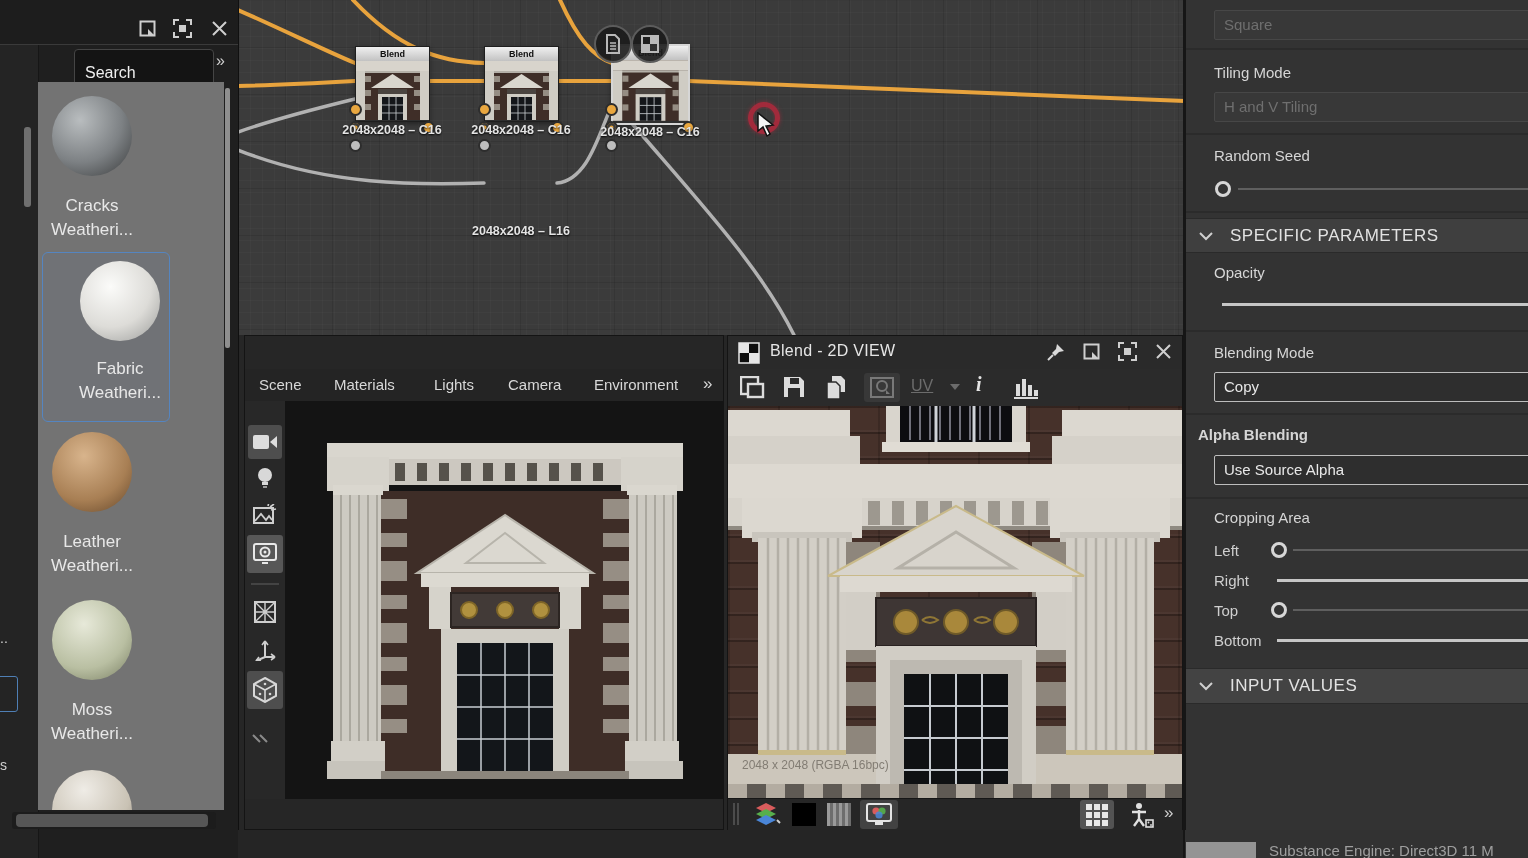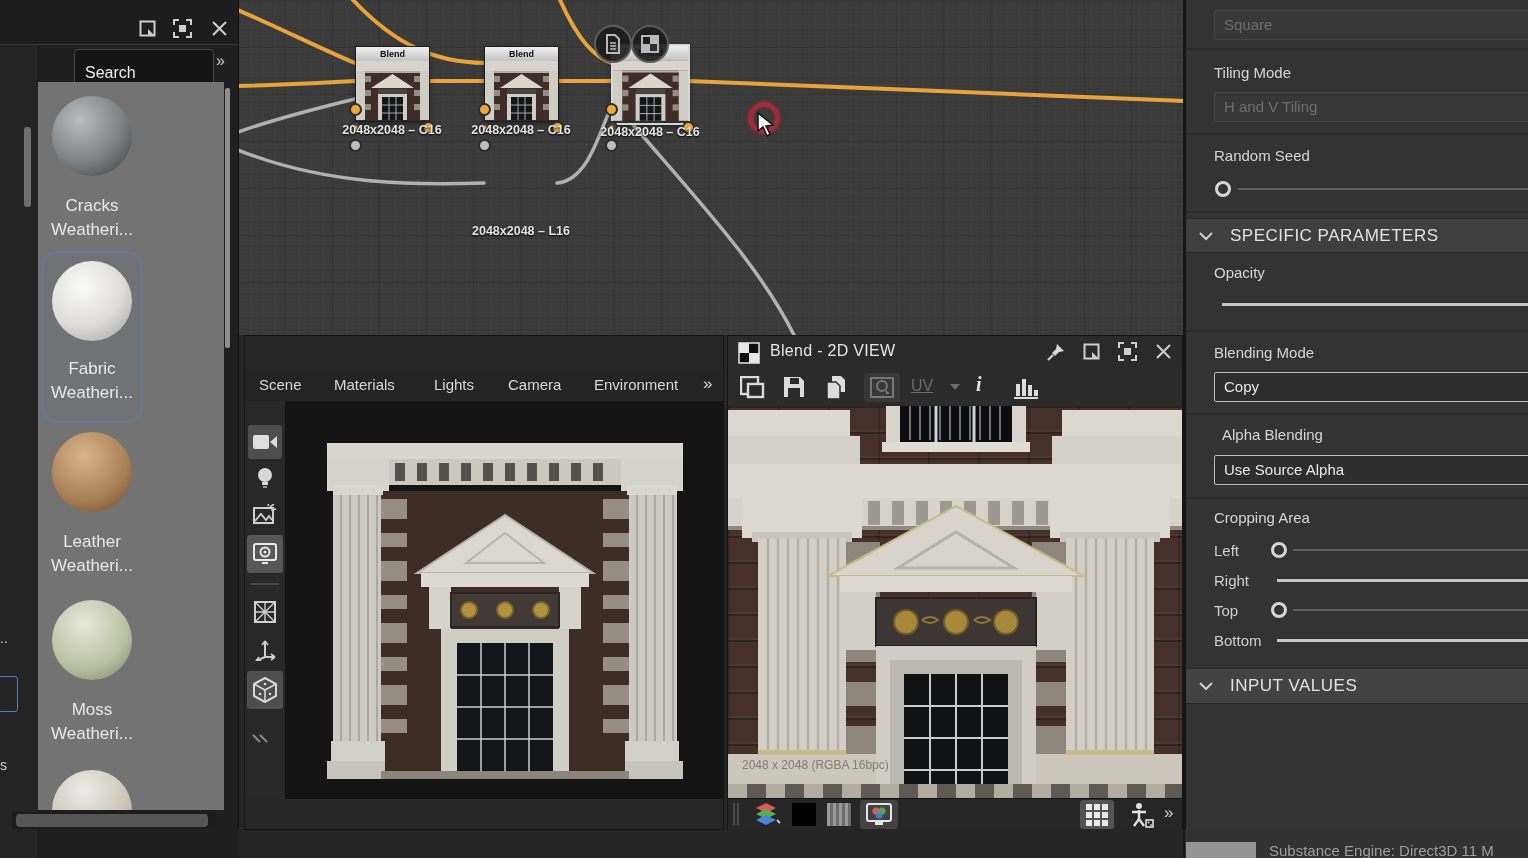--- a/index.html
+++ b/index.html
@@ -29,21 +29,21 @@
   .lpanel{background:#1f1f1f;border-right:1px solid #101010;}
   .searchbox{background:#141414;border:1px solid #454545;border-radius:4px;color:#f0f0f0;
              font-size:16px;padding:10px 10px;height:26px;line-height:26px;}
   .mat-label{font-size:17px;color:#e8e8e8;text-align:center;line-height:24px;}
   .sphere{border-radius:50%;width:80px;height:80px;}
   .sph-cracks{background:radial-gradient(circle at 35% 30%, #b9bdbf, #7d8184 55%, #3f4142 95%);}
   .sph-fabric{background:radial-gradient(circle at 38% 32%, #fbfbf9, #dddcd8 55%, #9fa09e 95%);}
   .sph-leather{background:radial-gradient(circle at 40% 30%, #d8b48c, #a87f54 60%, #6b4c2e 95%);}
   .sph-moss{background:radial-gradient(circle at 40% 30%, #e7e9d9, #b9bfa2 60%, #7e8468 95%);}
   .sph-bone{background:radial-gradient(circle at 40% 25%, #efece6, #c9c2b4 60%, #8d8678 95%);}
-  .selbox{border:1px solid #5585c0;border-radius:14px;background:rgba(80,120,170,0.07);}
+  .selbox{border:1px solid #5585c0;border-radius:6px;background:rgba(80,120,170,0.07);padding-left:28px;}
   
   .panel{background:#262626;border:1px solid #141414;box-sizing:border-box;}
   .titlebar{background:#2a2a2a;border-bottom:1px solid #1a1a1a;}
   .ptitle{font-size:16px;color:#e6e6e6;letter-spacing:0.3px;white-space:nowrap;}
   .menurow{background:#242424;border-bottom:1px solid #1a1a1a;}
   .menuitem{font-size:15px;color:#d8d8d8;cursor:default;}
   .toolbtn{display:flex;align-items:center;justify-content:center;border-radius:3px;}
   .toolbtn.on{background:#4e4e4e;}
   .viewport{background:#141414;}
   .dd3d{background:#2e2e2e;border:1px solid #5c5c5c;border-radius:3px;color:#e6e6e6;
@@ -607,21 +607,21 @@
     </div>
 
     <div class="plabel abs" style="left:28px;top:264px;">Opacity</div>
     <div class="track-bright abs" style="left:36px;top:303px;width:307px;"></div>
     <div class="divline abs" style="left:0;top:330px;width:343px;"></div>
 
     <div class="plabel abs" style="left:28px;top:344px;">Blending Mode</div>
     <div class="pdd abs" style="left:28px;top:372px;width:330px;">Copy</div>
     <div class="divline abs" style="left:0;top:413px;width:343px;"></div>
 
-    <div class="plabel abs" style="left:36px;top:426px;">Alpha Blending</div>
+    <div class="plabel abs" style="left:12px;top:426px;font-weight:bold;">Alpha Blending</div>
     <div class="pdd abs" style="left:28px;top:455px;width:330px;">Use Source Alpha</div>
     <div class="divline abs" style="left:0;top:497px;width:343px;"></div>
 
     <div class="plabel abs" style="left:28px;top:509px;">Cropping Area</div>
     <div class="croplbl abs" style="left:28px;top:542px;">Left</div>
     <div class="knob abs" style="left:85px;top:542px;"></div>
     <div class="track-dim abs" style="left:107px;top:549px;width:236px;"></div>
     <div class="croplbl abs" style="left:28px;top:572px;">Right</div>
     <div class="track-bright abs" style="left:91px;top:579px;width:252px;"></div>
     <div class="croplbl abs" style="left:28px;top:602px;">Top</div>

